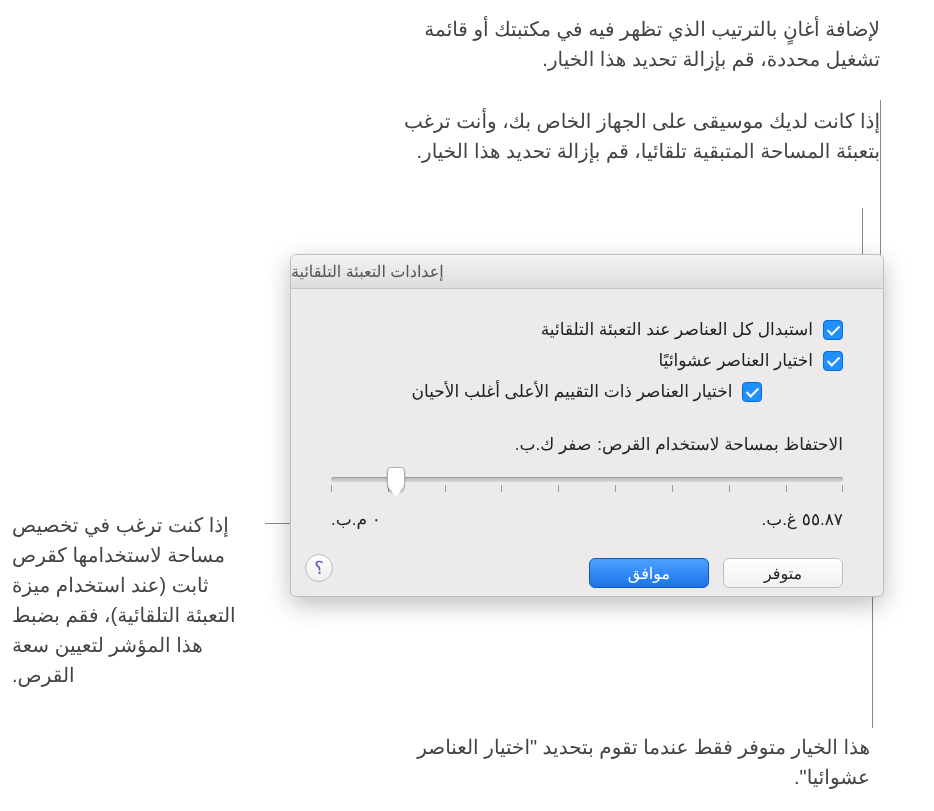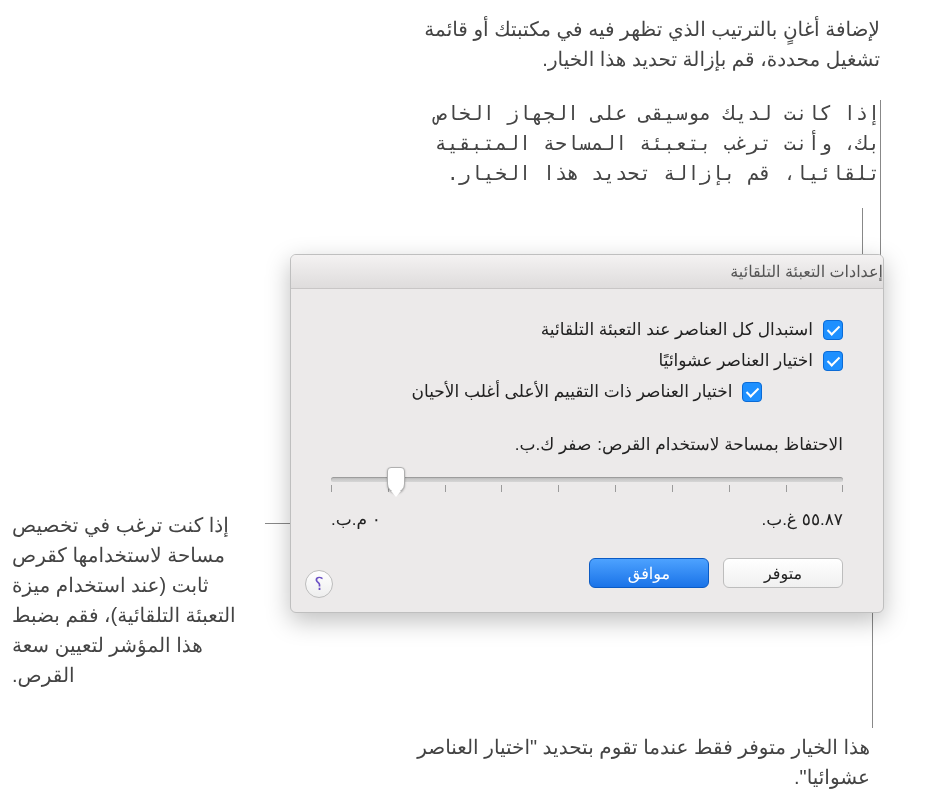--- a/index.html
+++ b/index.html
@@ -43,28 +43,28 @@
   border: 1px solid #bfbfbf;
   border-radius: 6px;
   box-shadow: 0 8px 24px rgba(0,0,0,0.25);
   overflow: hidden;
 }
 
 .title-bar {
   height: 34px;
   background: linear-gradient(#f4f2f2, #dedcdc);
   border-bottom: 1px solid #c8c6c6;
-  text-align: right;
+  text-align: left;
   line-height: 34px;
   font-size: 16px;
   color: #555;
 }
 
 .dialog-body {
-  padding: 30px 40px 24px 40px;
+  padding: 30px 40px 8px 40px;
   direction: rtl;
 }
 
 .check-row {
   display: flex;
   align-items: center;
   gap: 10px;
   margin-bottom: 10px;
 }
 .check-row.indent {
@@ -197,21 +197,21 @@
   justify-content: center;
   font-size: 18px;
   color: #6a4fc4;
   cursor: pointer;
 }
 </style>
 </head>
 <body>
 
 <div class="callout" style="top:14px; left:400px; width:480px;">لإضافة أغانٍ بالترتيب الذي تظهر فيه في مكتبتك أو قائمة تشغيل محددة، قم بإزالة تحديد هذا الخيار.</div>
-<div class="callout" style="top:100px; left:400px; width:480px;font-family:Liberation Mono, monospace;">إذا كانت لديك موسيقى على الجهاز الخاص بك، وأنت ترغب بتعبئة المساحة المتبقية تلقائيا، قم بإزالة تحديد هذا الخيار.</div>
+<div class="callout" style="top:106px; left:400px; width:480px;">إذا كانت لديك موسيقى على الجهاز الخاص بك، وأنت ترغب بتعبئة المساحة المتبقية تلقائيا، قم بإزالة تحديد هذا الخيار.</div>
 <div class="callout left" style="top:510px; left:12px; width:252px;">إذا كنت ترغب في تخصيص مساحة لاستخدامها كقرص ثابت (عند استخدام ميزة التعبئة التلقائية)، فقم بضبط هذا المؤشر لتعيين سعة القرص.</div>
 <div class="callout" style="top:732px; left:410px; width:460px;">هذا الخيار متوفر فقط عندما تقوم بتحديد "اختيار العناصر عشوائيا".</div>
 
 <div class="leader v" style="top:100px; left:880px; height:283px;"></div>
 <div class="leader h" style="top:383px; left:849px; width:31px;"></div>
 
 <div class="leader v" style="top:208px; left:862px; height:139px;"></div>
 <div class="leader h" style="top:347px; left:849px; width:13px;"></div>
 
 <div class="leader h" style="top:523px; left:265px; width:118px;"></div>

